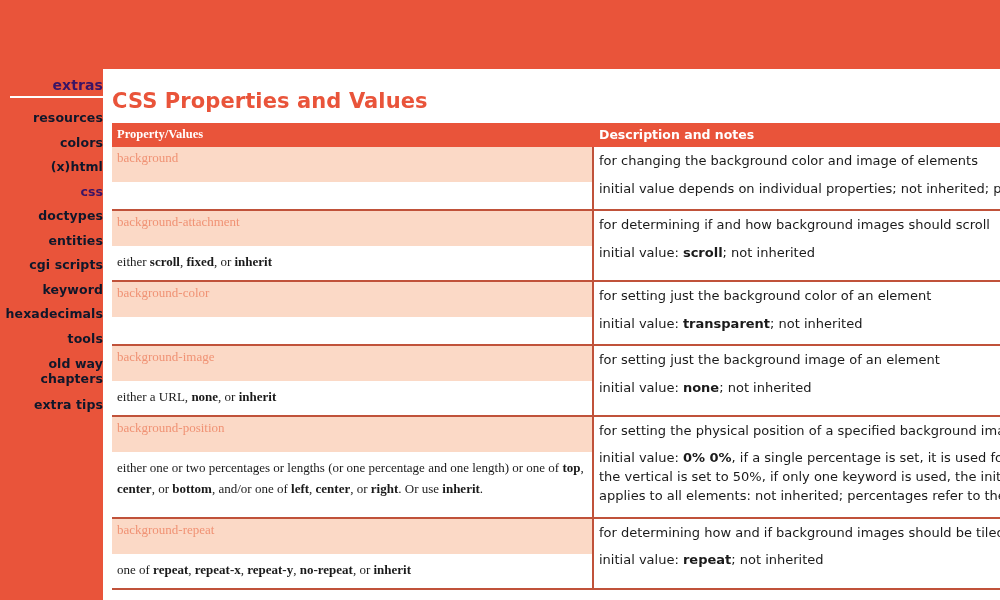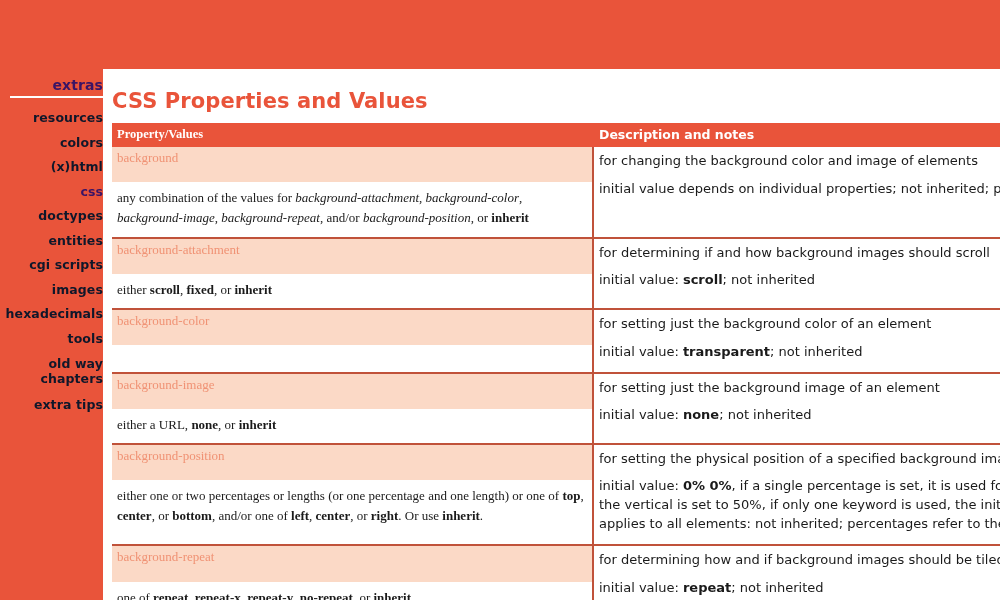--- a/index.html
+++ b/index.html
@@ -165,21 +165,21 @@
     <div class="sidebar-inner">
       <a class="nav-item title accent">extras</a>
       <div class="nav-rule"></div>
       <a class="nav-item">resources</a>
       <a class="nav-item">colors</a>
       <a class="nav-item">(x)html</a>
       <a class="nav-item accent">css</a>
       <a class="nav-item">doctypes</a>
       <a class="nav-item">entities</a>
       <a class="nav-item">cgi scripts</a>
-      <a class="nav-item">images</a>
+      <a class="nav-item">keyword</a>
       <a class="nav-item">hexadecimals</a>
       <a class="nav-item">tools</a>
       <a class="nav-item two-line" style="margin-bottom:0;"><span>old way</span></a>
       <a class="nav-item two-line"><span>chapters</span></a>
       <a class="nav-item">extra tips</a>
     </div>
   </nav>
 
   <main class="content">
 
@@ -188,21 +188,20 @@
     <div class="tbl">
 
       <div class="row thead">
         <div class="col-prop">Property/Values</div>
         <div class="col-desc">Description and notes</div>
       </div>
 
       <div class="row">
         <div class="col-prop">
           <div class="cell-prop-name">background</div>
-          <div class="cell-prop-values">any combination of the values for <em>background-attachment</em>, <em>background-color</em>, <em>background-image</em>, <em>background-repeat</em>, and/or <em>background-position</em>, or <b>inherit</b></div>
         </div>
         <div class="col-desc cell-desc-block">
           <div class="cell-desc-line">for changing the background color and image of elements</div>
           <div class="cell-desc-line">initial value depends on individual properties; not inherited; percentages refer to the size of the box itself</div>
         </div>
       </div>
 
       <div class="row">
         <div class="col-prop">
           <div class="cell-prop-name">background-attachment</div>

